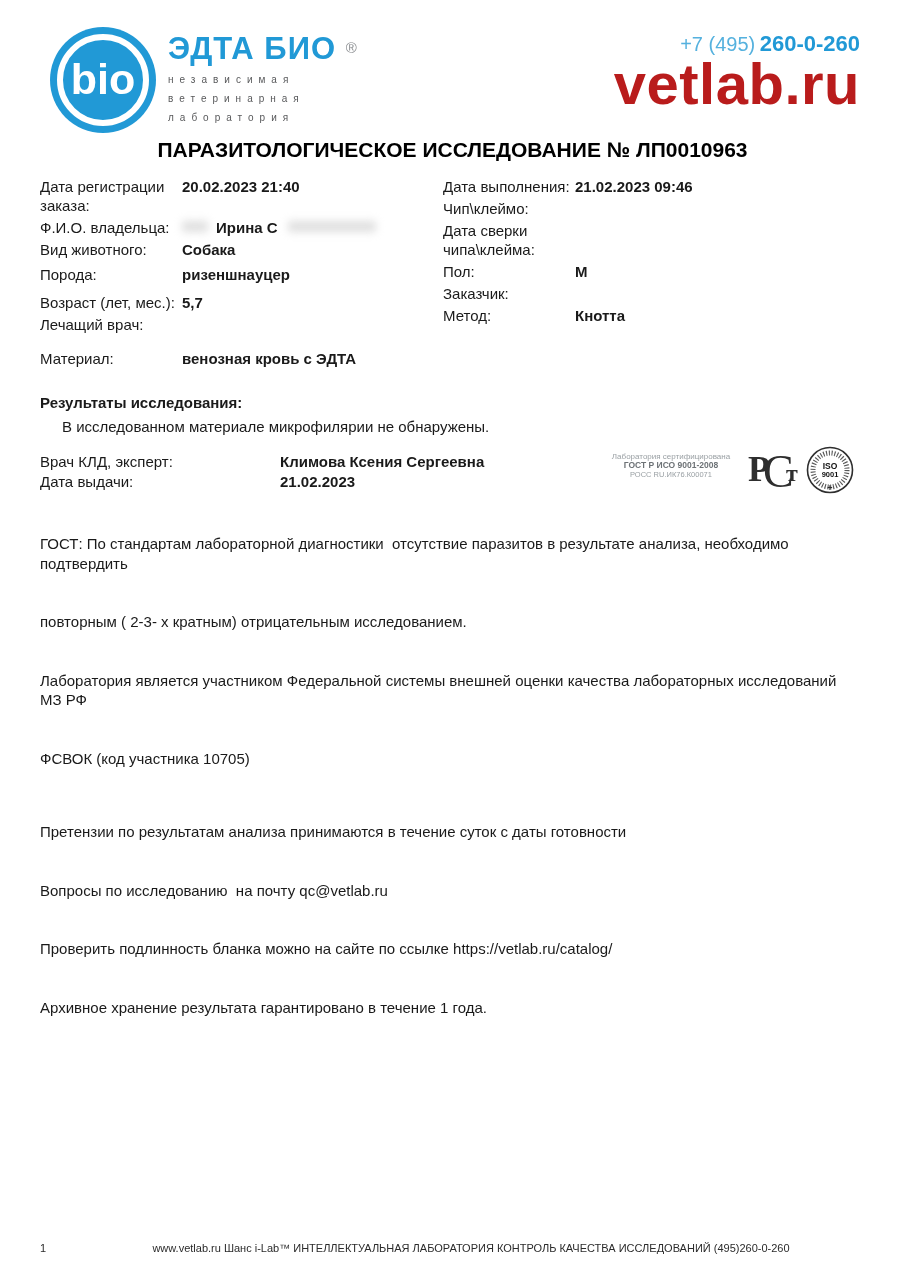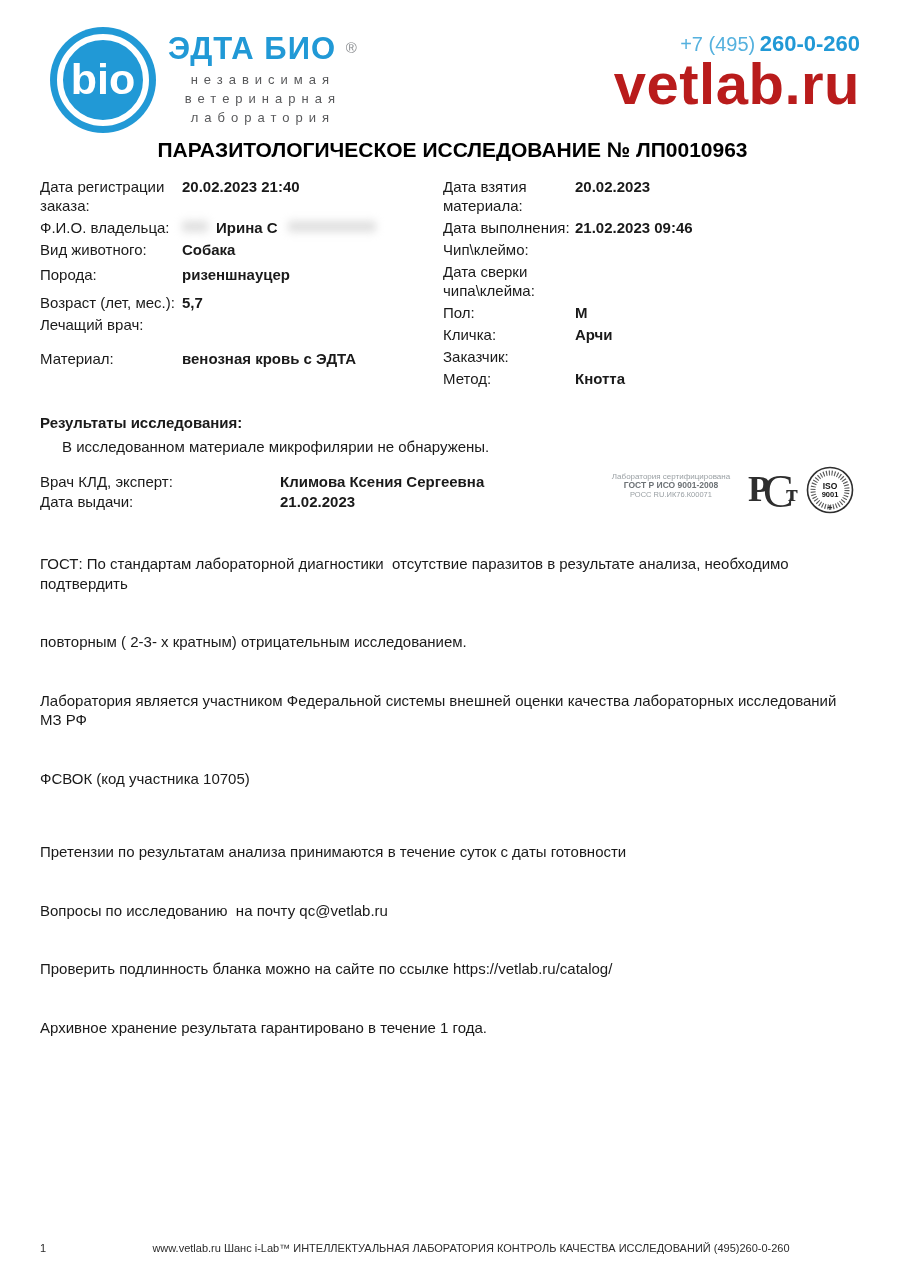--- a/index.html
+++ b/index.html
@@ -19,21 +19,21 @@
   }
   .brand{display:flex;align-items:flex-start;}
   .brand-text{margin-left:10px;}
   .brand-name{
     font-size:31px;font-weight:bold;color:#2199d6;
     letter-spacing:1px;margin-top:6px;line-height:34px;white-space:nowrap;
   }
   .brand-name .reg{font-size:15px;color:#8a8d90;font-weight:normal;vertical-align:6px;}
   .tagline{margin-top:4px;}
   .tagline div{
-    font-size:13px;color:#58595b;letter-spacing:6px;line-height:19px;white-space:nowrap;text-align:center;
+    font-size:10px;color:#58595b;letter-spacing:6px;line-height:19px;white-space:nowrap;
   }
   .contact{text-align:right;}
   .phone{white-space:nowrap;margin-top:6px;}
   .phone-prefix{font-size:20px;color:#55b1de;}
   .phone-num{font-size:22px;font-weight:bold;color:#2199d6;}
   .website{
     font-size:58px;font-weight:bold;color:#b91c1c;
     line-height:50px;margin-top:2px;letter-spacing:0.5px;
   }
   
@@ -150,42 +150,34 @@
         <div class="flabel">Лечащий врач:</div>
         <div class="fvalue"></div>
       </div>
       <div class="frow mt14">
         <div class="flabel">Материал:</div>
         <div class="fvalue">венозная кровь с ЭДТА</div>
       </div>
     </div>
     <div class="fcol-right">
       <div class="frow">
-        <div class="flabel">Дата взятия материала:</div>
-        <div class="fvalue">20.02.2023</div>
-      </div>
-      <div class="frow">
         <div class="flabel">Дата выполнения:</div>
         <div class="fvalue">21.02.2023 09:46</div>
       </div>
       <div class="frow">
         <div class="flabel">Чип\клеймо:</div>
         <div class="fvalue"></div>
       </div>
       <div class="frow">
         <div class="flabel">Дата сверки чипа\клейма:</div>
         <div class="fvalue"></div>
       </div>
       <div class="frow">
         <div class="flabel">Пол:</div>
         <div class="fvalue">М</div>
-      </div>
-      <div class="frow">
-        <div class="flabel">Кличка:</div>
-        <div class="fvalue">Арчи</div>
       </div>
       <div class="frow">
         <div class="flabel">Заказчик:</div>
         <div class="fvalue"></div>
       </div>
       <div class="frow">
         <div class="flabel">Метод:</div>
         <div class="fvalue">Кнотта</div>
       </div>
     </div>

